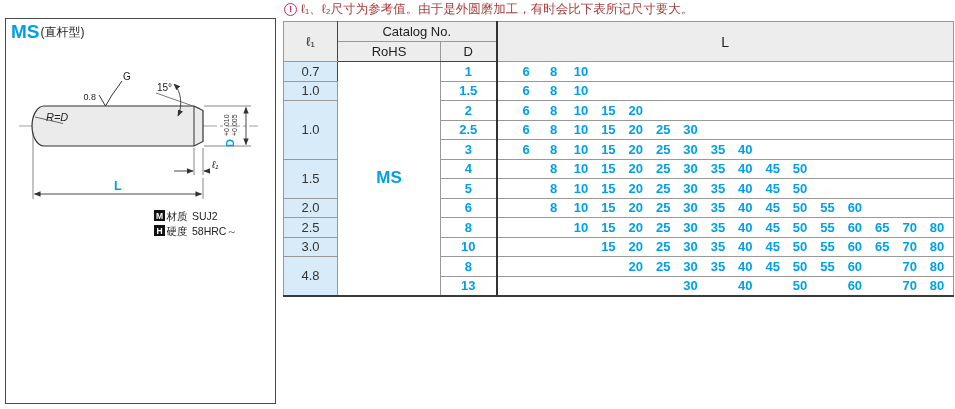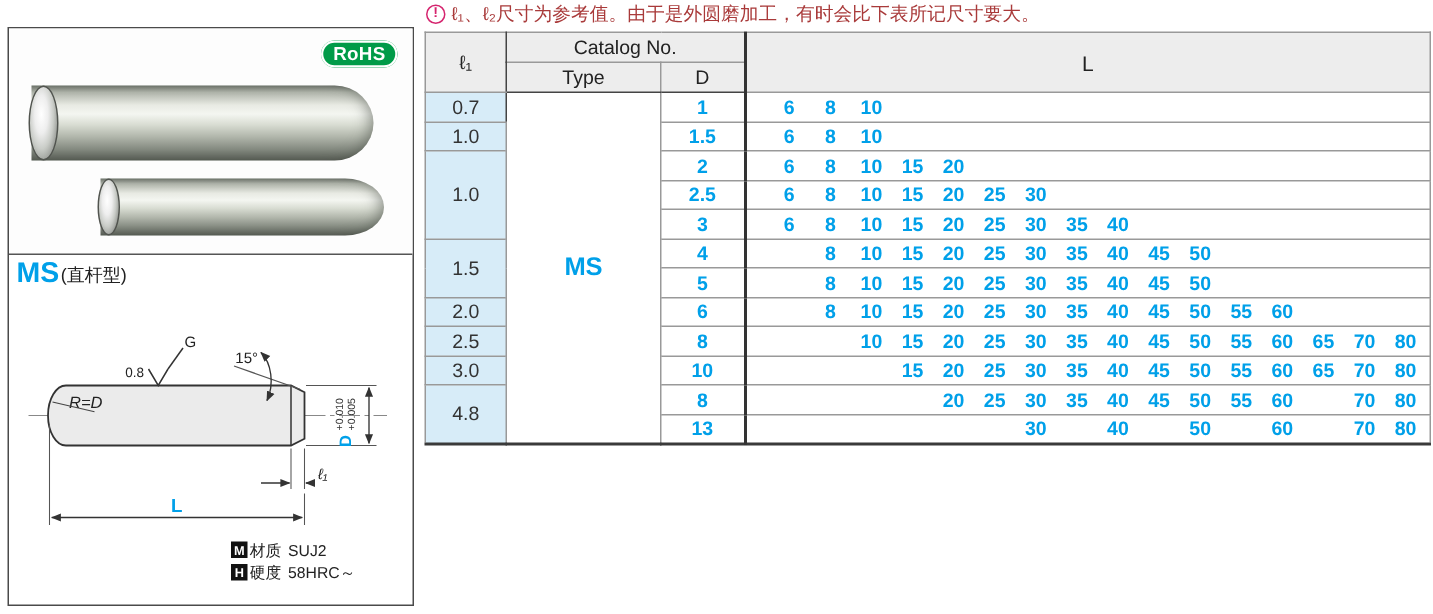--- a/index.html
+++ b/index.html
@@ -53,29 +53,20 @@
   td.type-cell{color:var(--accent-blue);font-weight:bold;font-size:17px;background:#fff;cursor:pointer;}
   td.d-cell{color:var(--accent-blue);font-weight:bold;border-right:2px solid #333;cursor:pointer;}
   td.l-cell{text-align:left;}
   .l-grid{display:grid;grid-template-columns:repeat(16,27.4px);padding-left:15px;}
   .l-val{grid-row:1;text-align:center;color:var(--accent-blue);font-weight:bold;font-size:13px;cursor:pointer;}
 </style>
 </head>
 <body>
 
 <div class="panel">
-  <div class="photo">
-    <div class="rohs">RoHS</div>
-    <div class="pin pin1">
-        <span class="cap"></span>
-      </div>
-    <div class="pin pin2">
-        <span class="cap"></span>
-      </div>
-  </div>
   <div class="ms-row">
     <span class="ms-code">MS</span>
     <span class="ms-type">(直杆型)</span>
   </div>
 
   <svg class="drawing" width="268" height="208" viewBox="0 0 268 208">
     <defs>
       <marker id="arr" viewBox="0 0 10 10" refX="9" refY="5" markerWidth="7.5" markerHeight="7.5" orient="auto-start-reverse">
         <path d="M0,1 L10,5 L0,9 z" fill="#333"></path>
       </marker>
@@ -142,21 +133,21 @@
         <col class="c-d">
         <col class="c-l">
       </colgroup>
     <thead>
       <tr>
         <th class="h-l1" rowspan="2">ℓ₁</th>
         <th colspan="2">Catalog No.</th>
         <th class="h-l" rowspan="2">L</th>
       </tr>
       <tr>
-        <th>Type</th>
+        <th>RoHS</th>
         <th>D</th>
       </tr>
     </thead>
     <tbody>
         <tr>
           <td class="l1-cell" rowspan="1">0.7</td>
           <td class="type-cell" rowspan="12">MS</td>
           <td class="d-cell">1</td>
           <td class="l-cell">
             <div class="l-grid">

